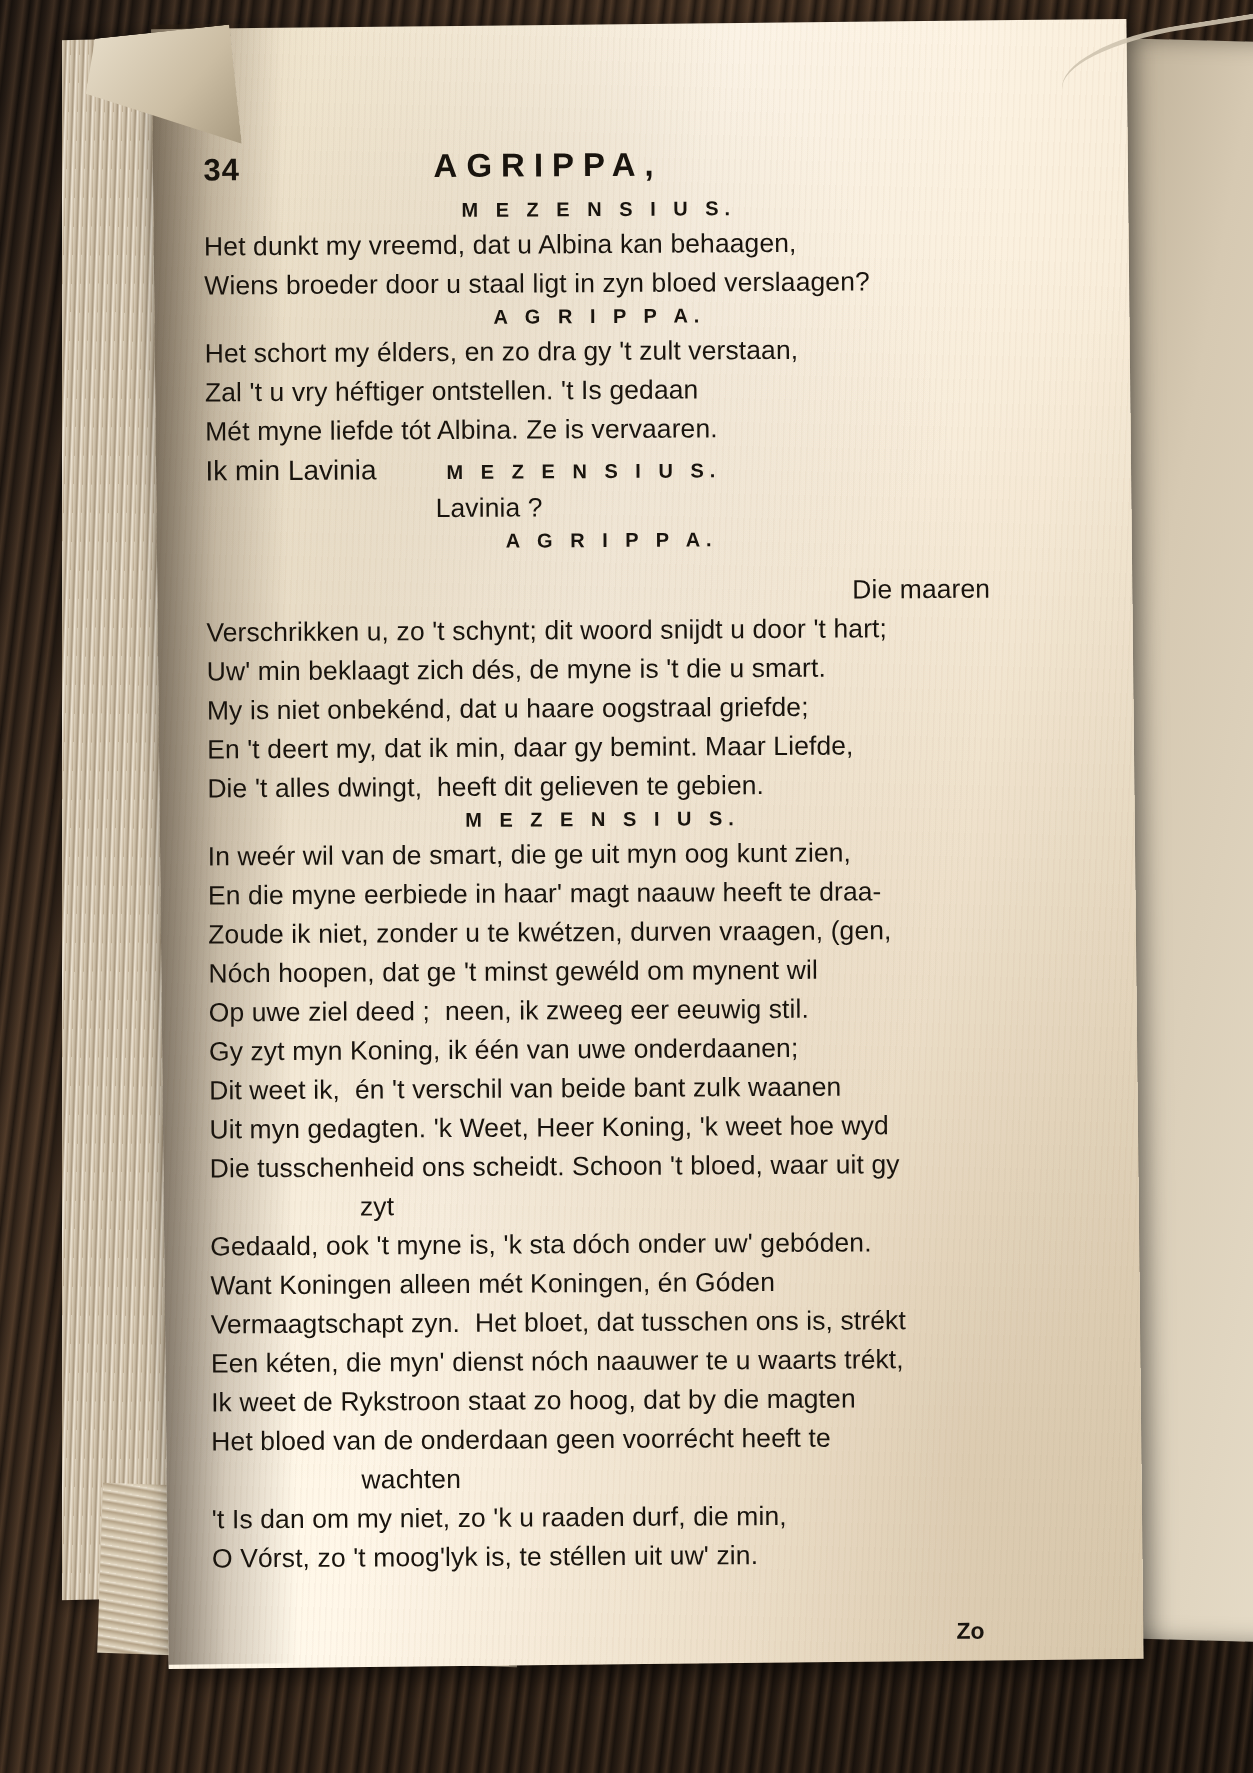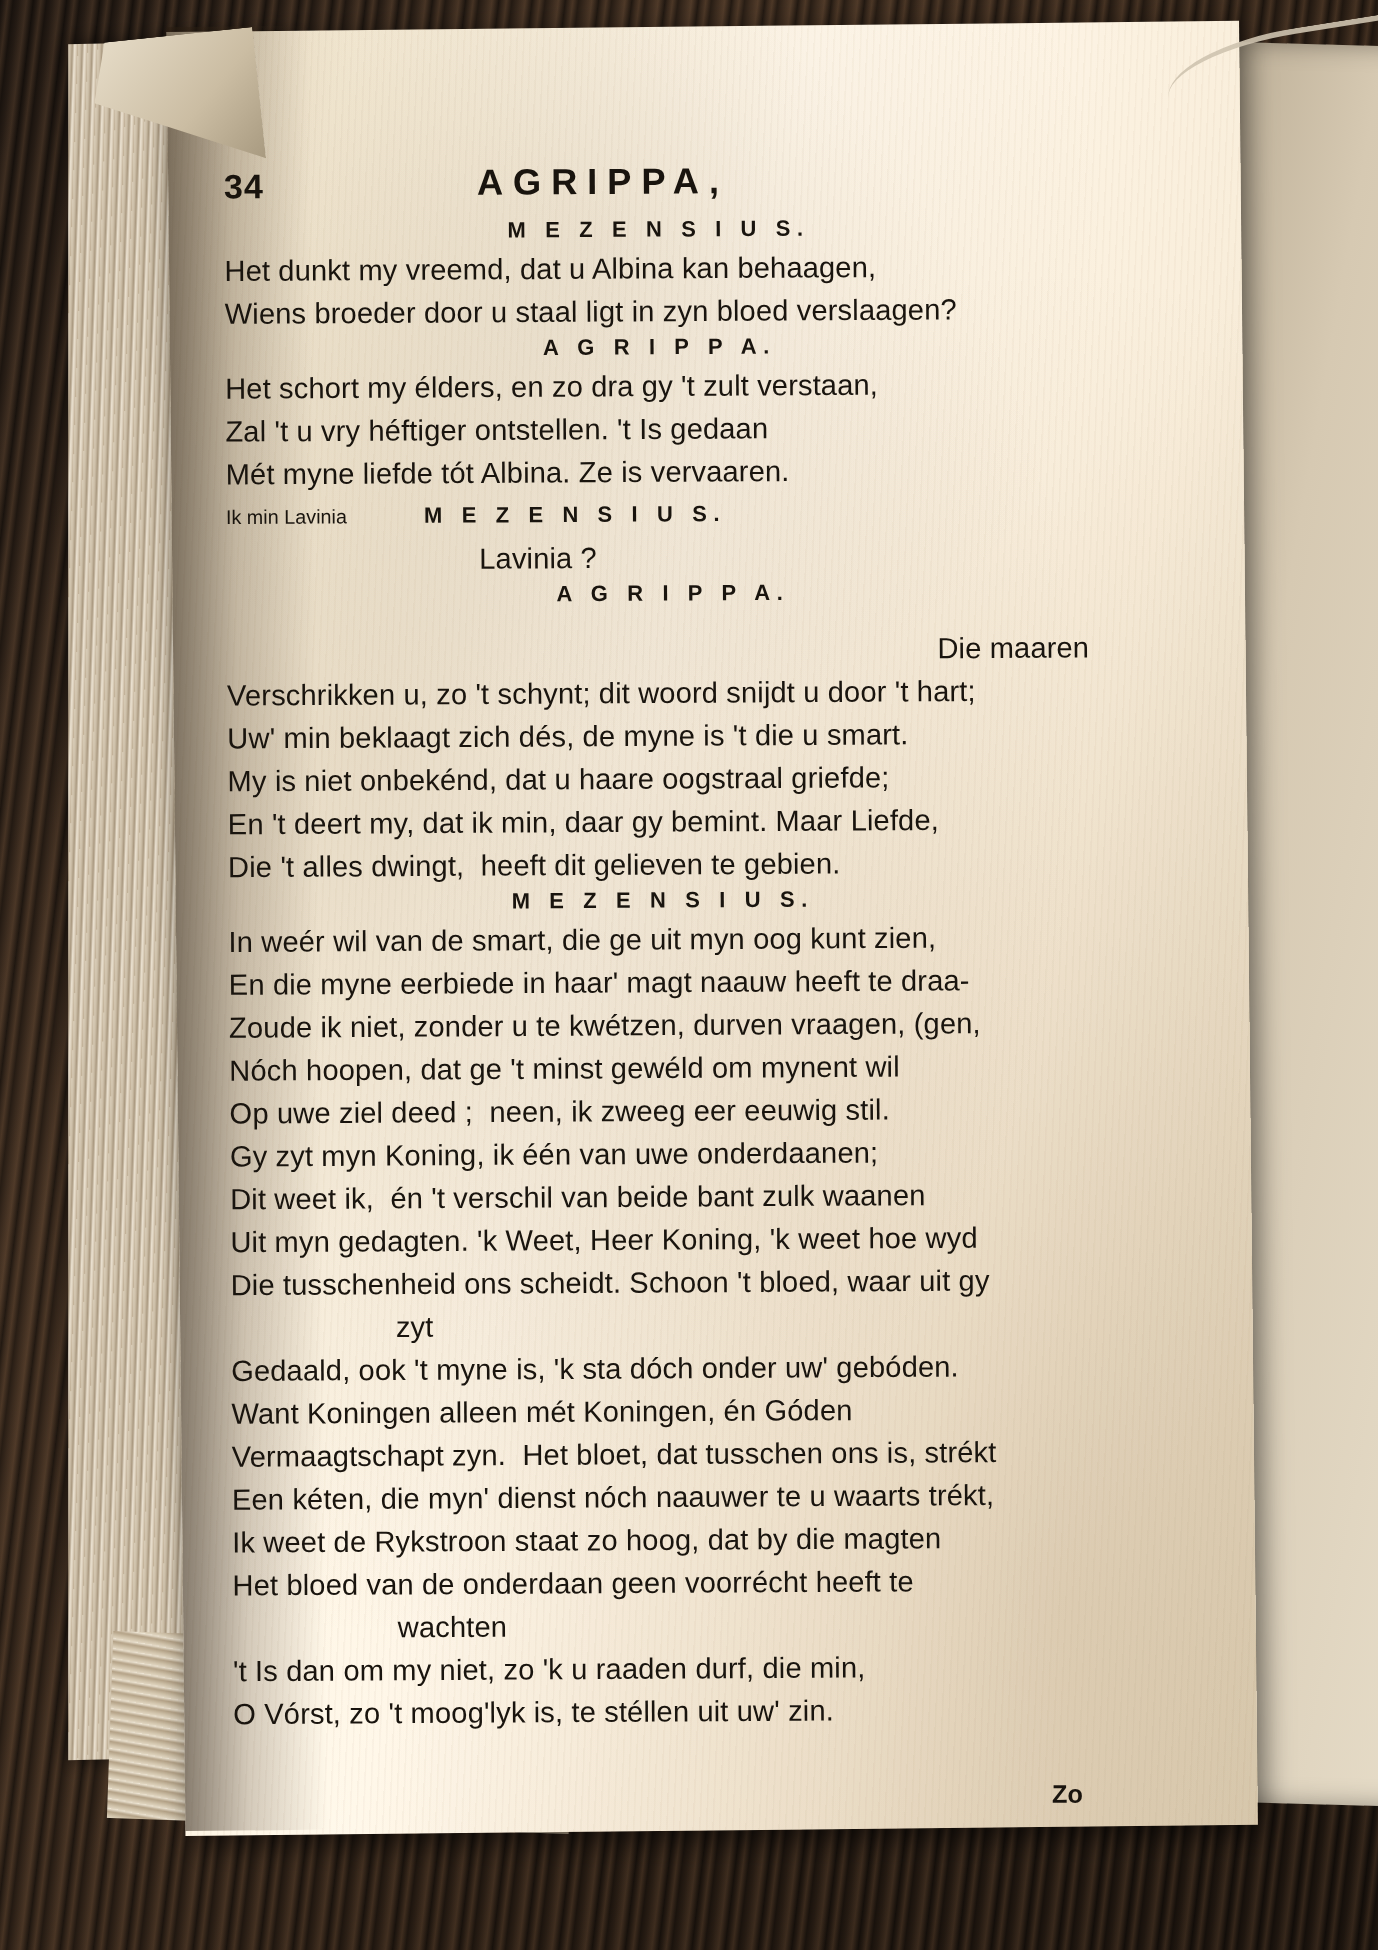--- a/index.html
+++ b/index.html
@@ -194,21 +194,21 @@
   }
   .catch-wrap {
     position: relative;
     height: 70px;
   }
   
   .verse-with-speaker {
     display: flex;
     align-items: baseline;
   }
-  .verse-with-speaker .vtext { font-size: 18px; line-height: 39px; }
+  .verse-with-speaker .vtext { font-size: 28px; line-height: 39px; }
   .verse-with-speaker .sp {
     margin-left: 70px;
     font-size: 20px;
     letter-spacing: 6px;
     font-weight: 700;
   }
   .ink {
     filter: contrast(1.12);
   }
 </style>

